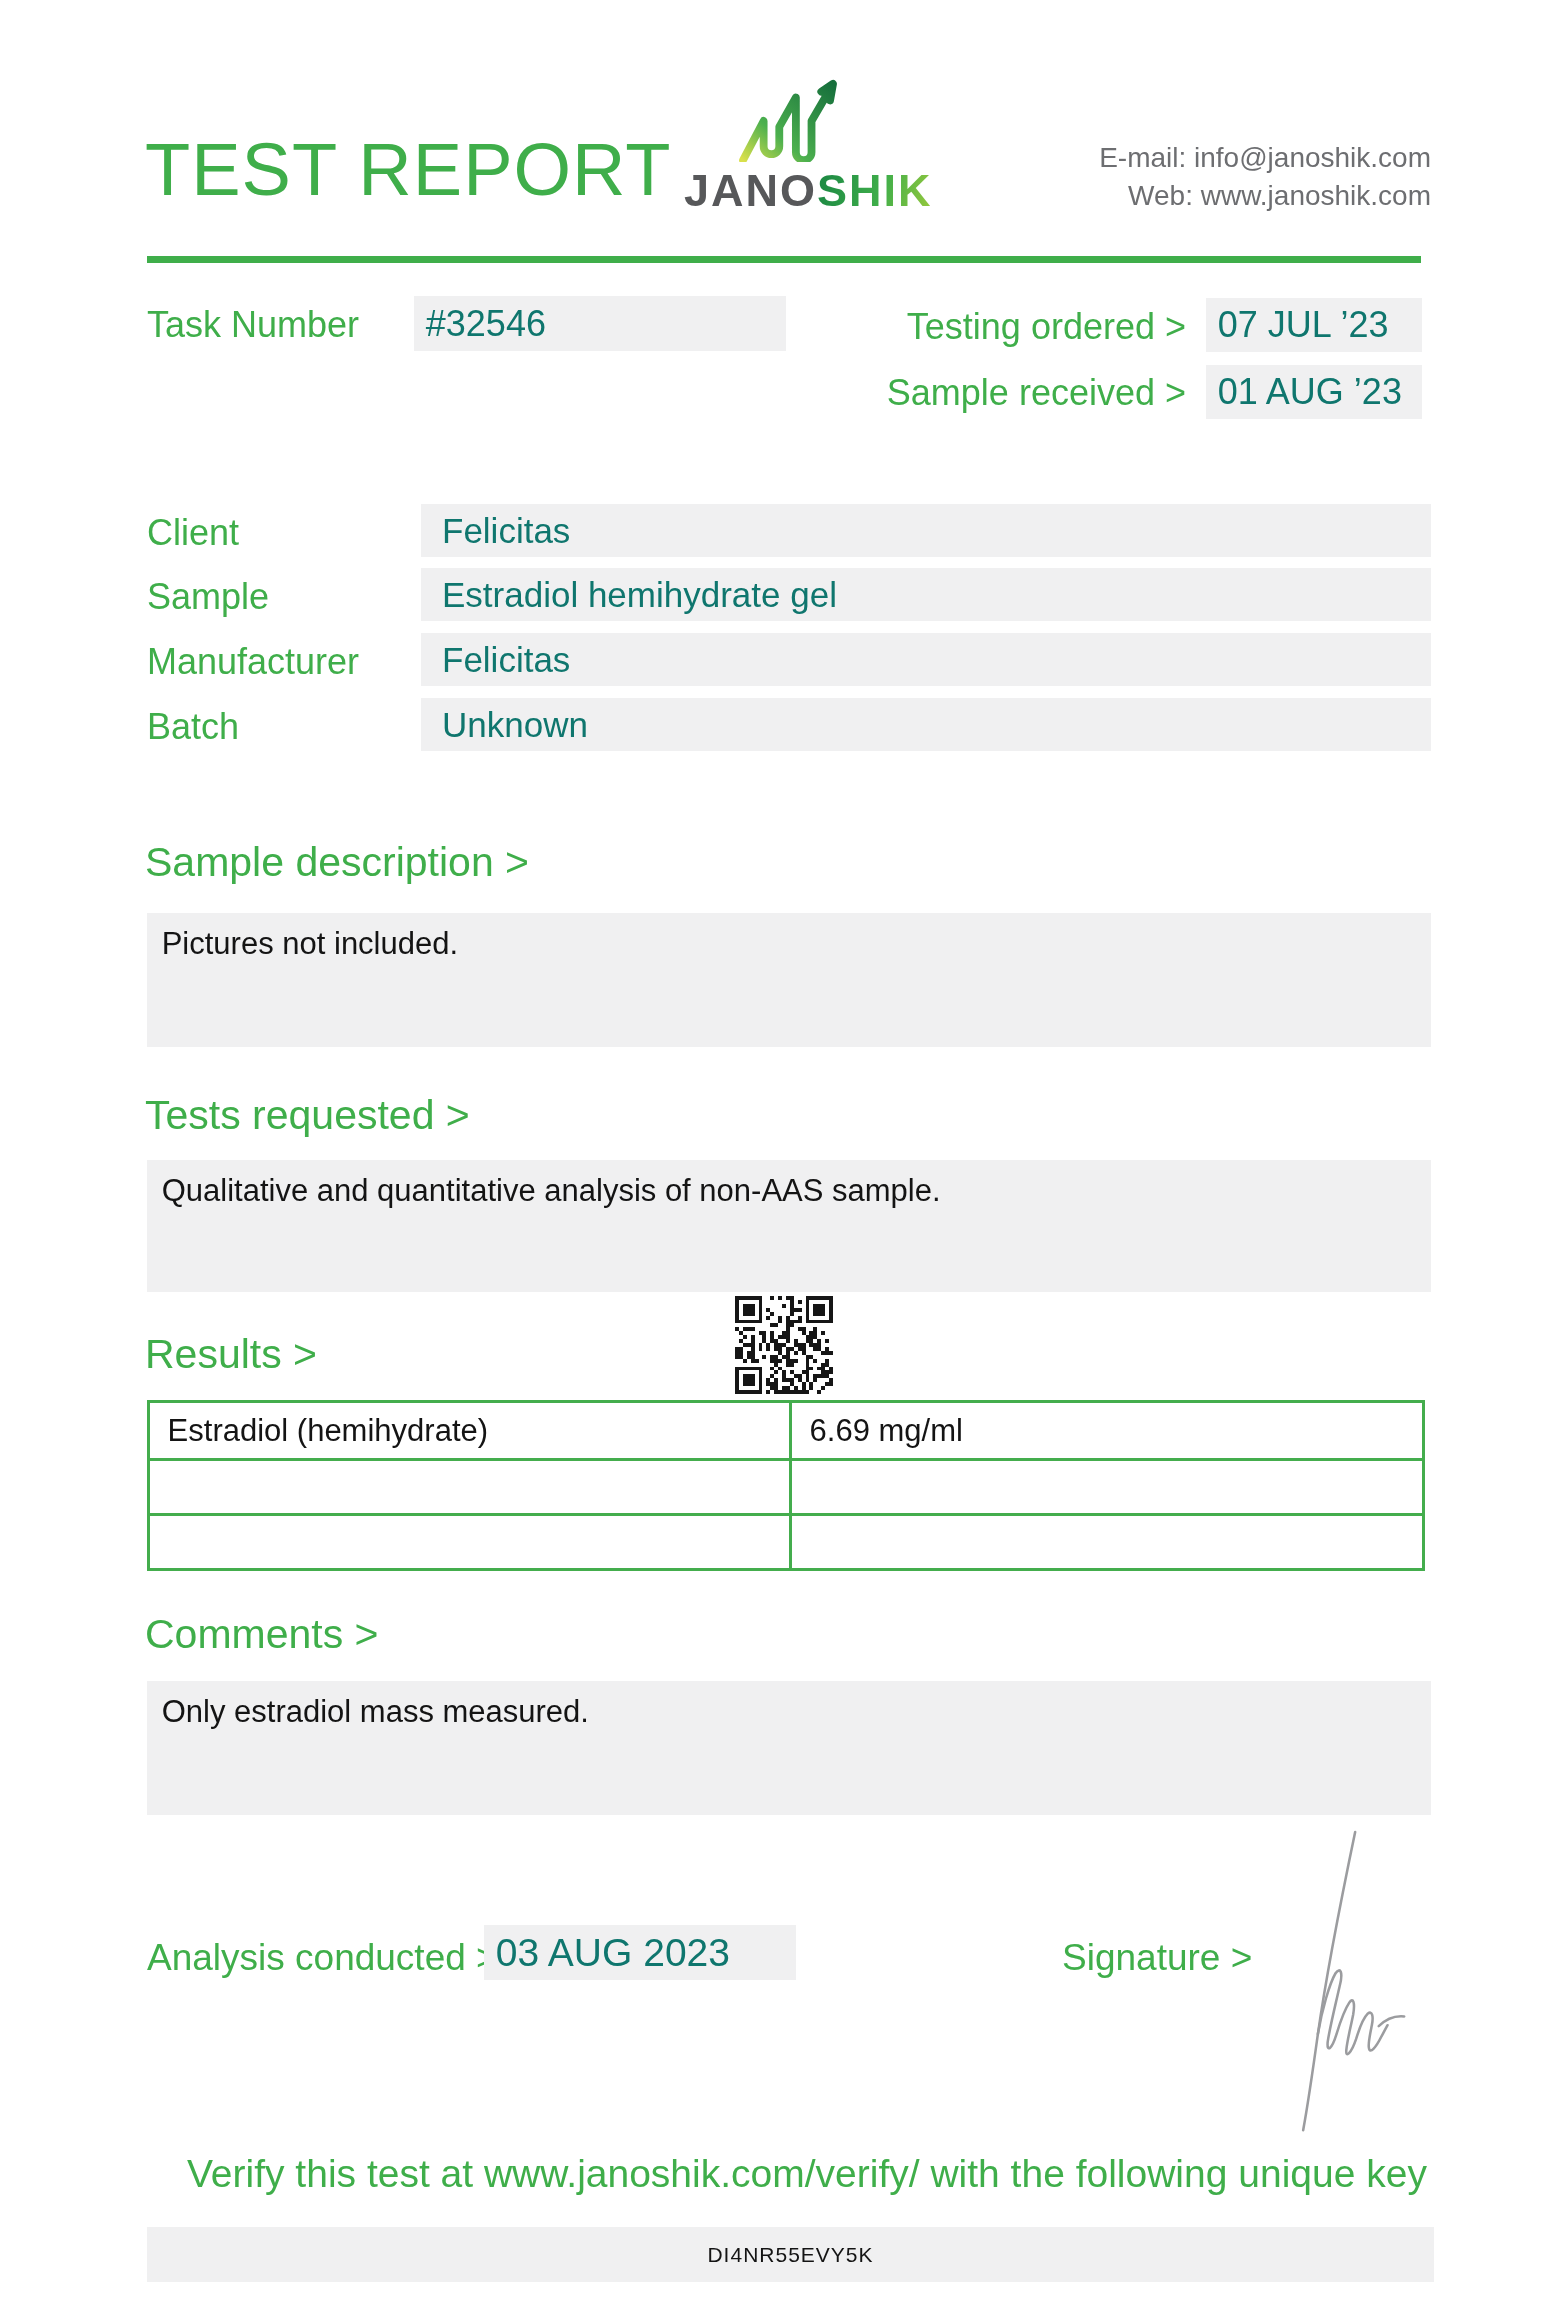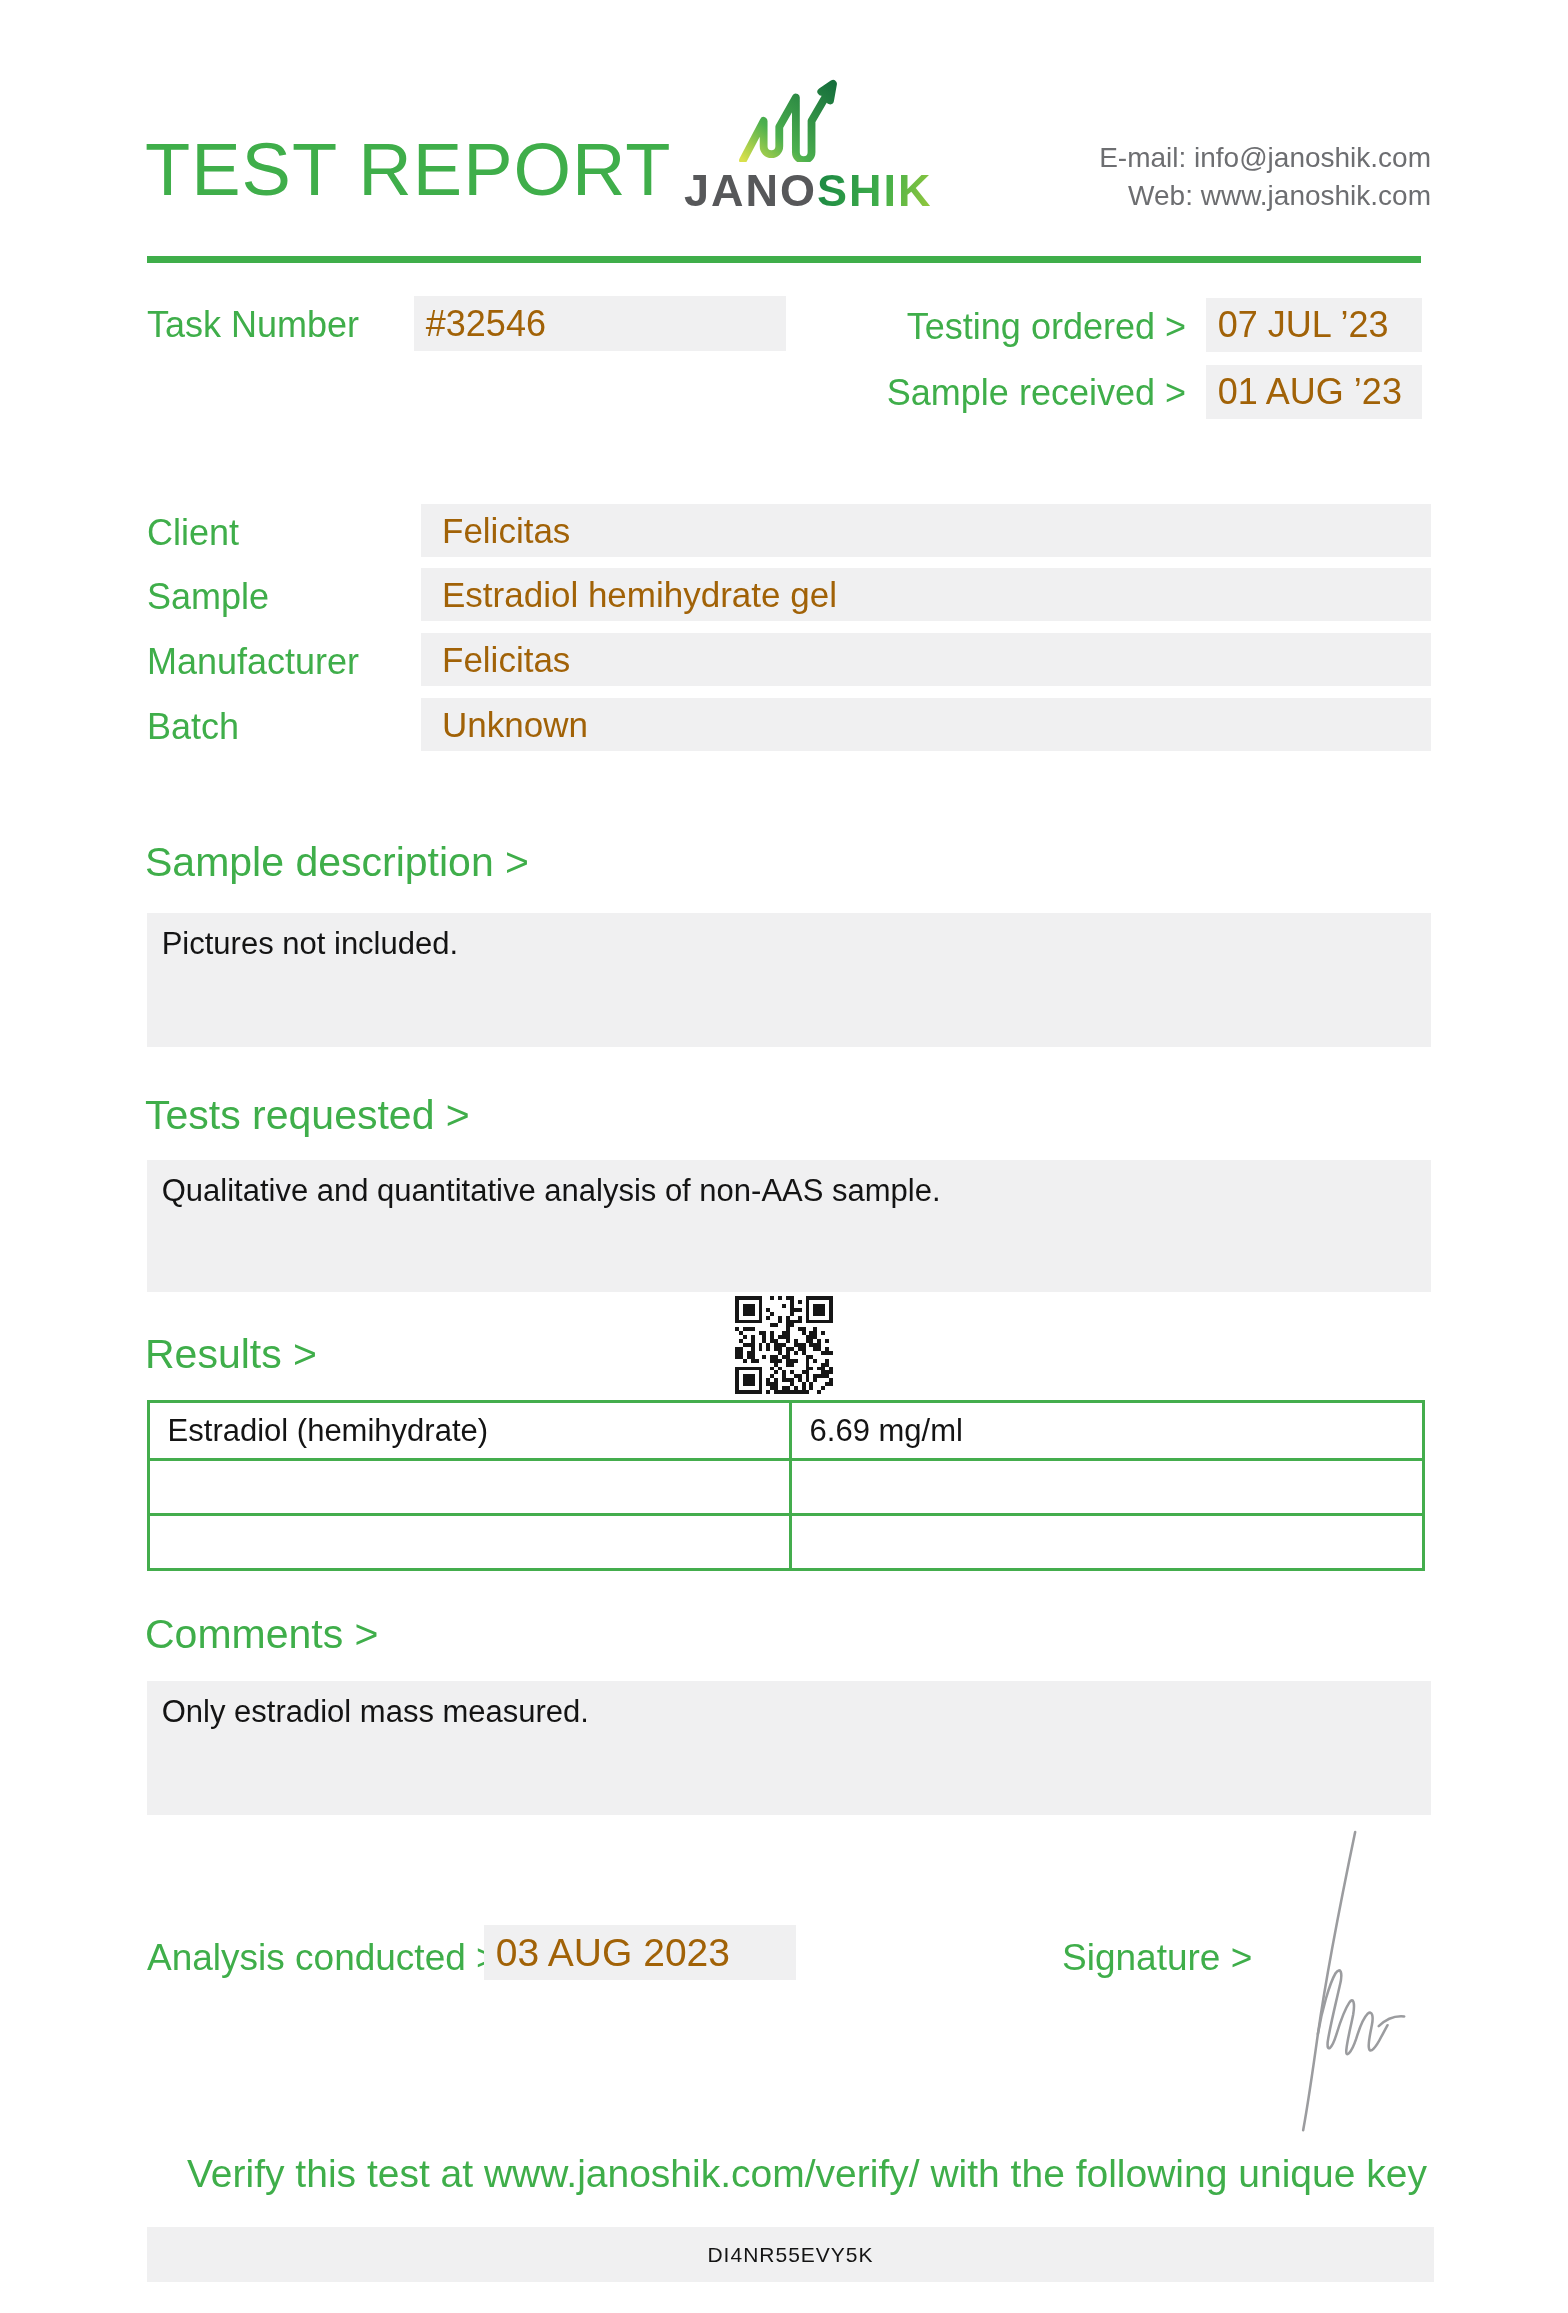--- a/index.html
+++ b/index.html
@@ -15,21 +15,21 @@
     background:linear-gradient(105deg,#1f8c44 10%,#3FAE4A 55%,#9ACA3C 100%);
     -webkit-background-clip:text;background-clip:text;color:transparent;
   }
   .contact{right:137px;top:139px;text-align:right;font-size:28px;line-height:38px;color:#6D6E71;}
   .divider{left:147px;top:256px;width:1274px;height:6.9px;background:#3FAE4A;}
 
   .field-label{font-size:36px;color:#3FAE4A;white-space:nowrap;}
   .gbox{background:#F0F0F1;}
   .task-label{left:147px;top:304px;}
   .task-box{left:414px;top:296px;width:372px;height:55px;}
-  .box-text{font-size:36px;color:#a16207;display:flex;align-items:center;height:100%;padding-left:11.8px;white-space:nowrap;}
+  .box-text{font-size:36px;color:#0f766e;display:flex;align-items:center;height:100%;padding-left:11.8px;white-space:nowrap;}
 
   .date-label{width:588px;text-align:right;right:382px;}
   .date-label-1{top:306px;}
   .date-label-2{top:372px;}
   .date-box-1{left:1206px;top:298px;width:216px;height:54px;}
   .date-box-2{left:1206px;top:365px;width:216px;height:54px;}
 
   .frow-label-0{left:147px;top:512px;}
   .frow-label-1{left:147px;top:576px;}
   .frow-label-2{left:147px;top:641px;}

